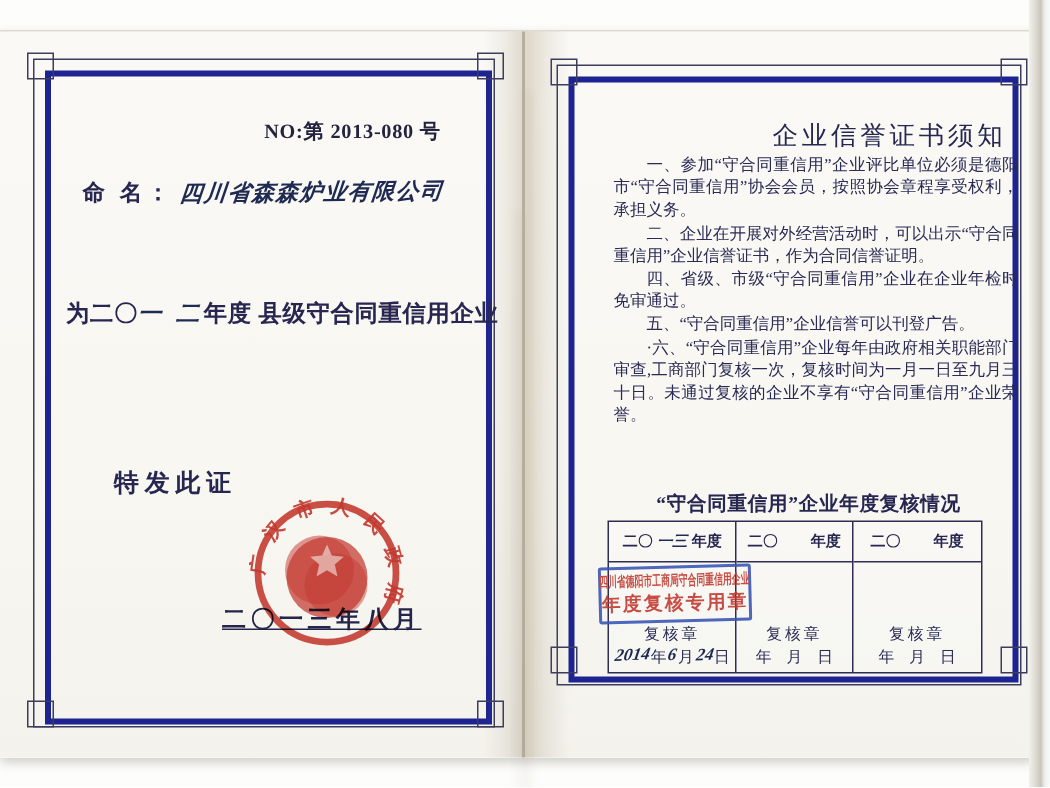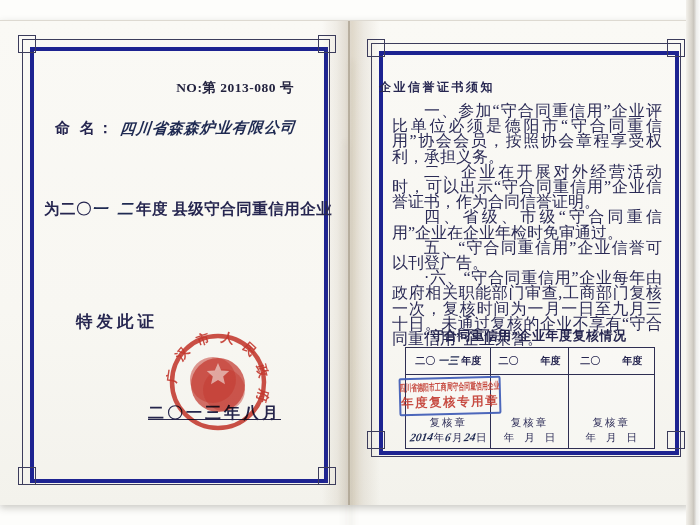--- a/index.html
+++ b/index.html
@@ -25,22 +25,22 @@
   
   .serial{font-weight:bold;font-size:13.5px;letter-spacing:.5px;color:#23233f;}
   .name-label{font-weight:bold;font-size:15px;letter-spacing:3px;}
   .hand{font-style:italic;font-weight:600;color:#1f2a52;}
   .name-hand{font-size:15px;letter-spacing:1px;display:inline-block;transform:rotate(-.6deg) skewX(-6deg);}
   .award{font-weight:bold;font-size:15.5px;letter-spacing:.5px;white-space:nowrap;}
   .issue{font-weight:bold;font-size:16.5px;letter-spacing:4px;padding-left:18px;}
   .cdate{font-weight:bold;font-size:16px;letter-spacing:3px;z-index:5;mix-blend-mode:multiply;text-decoration:underline;}
   #seal{z-index:4;opacity:.92;mix-blend-mode:multiply;}
   
-  .r-title{font-weight:bold;font-size:12px;letter-spacing:2.5px;text-align:left;}
-  .paras{font-size:16px;line-height:15.2px;text-align:justify;color:#2a2a55;}
+  .r-title{font-weight:normal;font-size:17px;letter-spacing:2.5px;text-align:right;}
+  .paras{font-size:11px;line-height:15.2px;text-align:justify;color:#2a2a55;margin-left:17px;}
   .paras p{margin:0;text-indent:2em;}
   .paras p.no-indent{text-indent:0;}
   .review-title{font-weight:bold;font-size:13px;letter-spacing:.5px;text-align:center;white-space:nowrap;}
   
   #rtable{position:absolute;display:flex;border:1.5px solid #2e2e52;background:rgba(255,255,255,.25);}
   .rcol{display:flex;flex-direction:column;border-right:1.5px solid #2e2e52;}
   .rcol:last-child{border-right:none;}
   .rhead{height:26px;border-bottom:1.5px solid #2e2e52;display:flex;align-items:center;justify-content:center;
          font-weight:bold;font-size:10px;gap:3px;white-space:nowrap;}
   .rhead .gap{width:16px;}
@@ -115,21 +115,21 @@
       <div class="abs r-title" style="left:379px;top:58px;width:292px;">企业信誉证书须知</div>
 
       <div class="abs paras" style="left:392px;top:82px;width:270px;">
         <p>一、参加“守合同重信用”企业评比单位必须是德阳市“守合同重信用”协会会员，按照协会章程享受权利，承担义务。</p>
         <p>二、企业在开展对外经营活动时，可以出示“守合同重信用”企业信誉证书，作为合同信誉证明。</p>
         <p>四、省级、市级“守合同重信用”企业在企业年检时免审通过。</p>
         <p>五、“守合同重信用”企业信誉可以刊登广告。</p>
         <p>·六、“守合同重信用”企业每年由政府相关职能部门审查,工商部门复核一次，复核时间为一月一日至九月三十日。未通过复核的企业不享有“守合同重信用”企业荣誉。</p>
       </div>
 
-      <div class="abs review-title" style="left:379px;top:306px;width:292px;font-family:Liberation Serif, serif;">“守合同重信用”企业年度复核情况</div>
+      <div class="abs review-title" style="left:393px;top:306px;width:292px;font-family:Liberation Serif, serif;">“守合同重信用”企业年度复核情况</div>
 
       <div id="rtable" style="left:405px;top:326px;width:248px;height:100px;">
 
         <div class="rcol" style="width:85px;">
           <div class="rhead">
             <span>二〇</span>
               <span class="hand">一三</span>
               <span>年度</span>
           </div>
           <div class="rbody">

